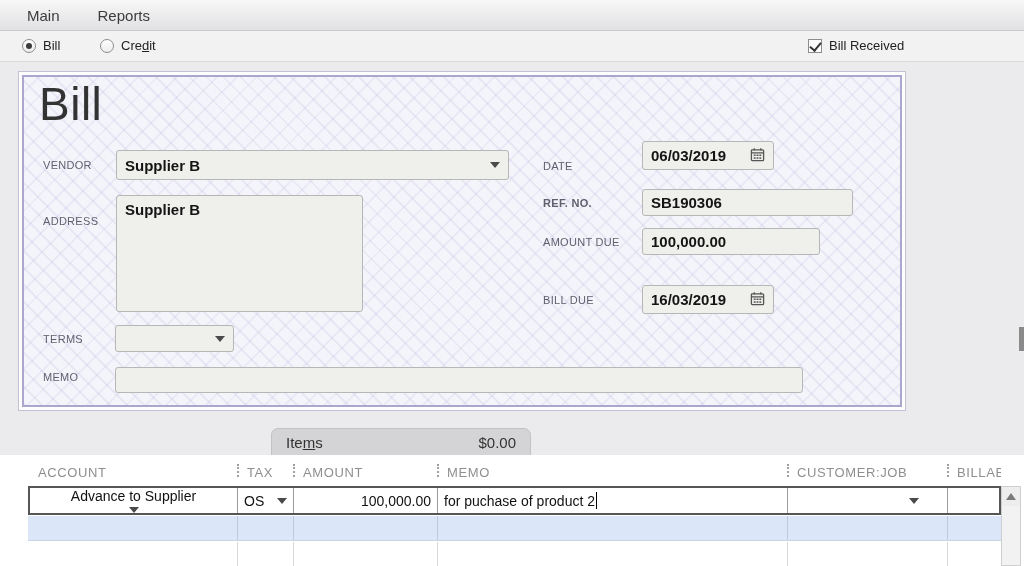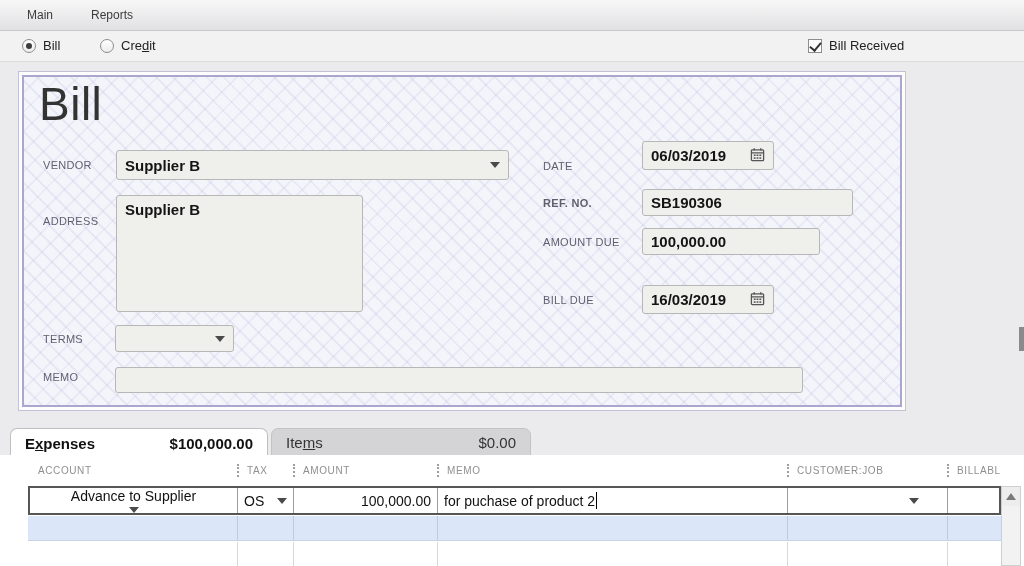--- a/index.html
+++ b/index.html
@@ -4,21 +4,21 @@
 <style>
   * { margin:0; padding:0; box-sizing:border-box; }
   html,body { width:1024px; height:566px; }
   body { font-family:"Liberation Sans", sans-serif; background:#ebebed; overflow:hidden; }
   .screen { position:relative; width:1024px; height:566px; background:#ebebed; overflow:hidden; }
 
   
   .ribbon { position:absolute; left:0; top:0; width:1024px; height:31px;
     background:linear-gradient(#f7f7f8,#e1e1e3); border-bottom:1px solid #c9c9cb;
     display:flex; align-items:center; padding-left:27px; gap:38px; }
-  .ribbon-tab { font-size:12px; color:#3c3c3c; cursor:default; }
+  .ribbon-tab { font-size:15px; color:#3c3c3c; cursor:default; }
 
   
   .toolbar { position:absolute; left:0; top:31px; width:1024px; height:31px;
     background:#f2f2f3; border-bottom:1px solid #dadada; }
   .radio-item { position:absolute; display:flex; align-items:center; gap:7px; top:7px; }
   .radio-bill { left:22px; } .radio-credit { left:100px; }
   .radio-circle { width:14px; height:14px; border-radius:50%; border:1px solid #8d8d8d;
     background:linear-gradient(#fff,#ececec); position:relative; }
   .radio-circle.checked::after { content:""; position:absolute; left:3px; top:3px; width:6px; height:6px;
     border-radius:50%; background:#3c3c3c; }
@@ -69,21 +69,21 @@
   .etab { position:absolute; top:17px; height:28px; border-radius:7px 7px 0 0;
     display:flex; align-items:center; justify-content:space-between; padding:0 14px; font-size:15px; }
   .etab-expenses { left:10px; width:258px; background:#fff; border:1px solid #bfbfbf; border-bottom:none;
     font-weight:bold; color:#111; height:29px; }
   .etab-items { left:271px; width:260px; background:#d4d4d6; border:1px solid #c3c3c5; color:#333; }
   .etab-items .etab-amt { color:#333; }
 
   
   .grid-area { position:absolute; left:0; top:455px; width:1024px; height:111px; background:#fff; }
   .ghead { position:absolute; left:28px; top:0; width:973px; height:31px; display:flex; }
-  .ghead-cell { font-size:10px; color:#8f8f8f; letter-spacing:.6px; padding:10px 0 0 10px;
+  .ghead-cell { font-size:13px; color:#8f8f8f; letter-spacing:.6px; padding:10px 0 0 10px;
     white-space:nowrap; overflow:hidden; position:relative; flex:none; }
   .ghead-cell.sep::before { content:""; position:absolute; left:0; top:9px; height:13px;
     border-left:2px dotted #9f9f9f; }
   .c-account { width:209px; } .c-tax { width:56px; } .c-amount { width:144px; }
   .c-memo { width:350px; } .c-cust { width:160px; } .c-bill { width:54px; }
 
   .grow { position:absolute; left:28px; width:973px; display:flex; }
   .grow-cell { flex:none; display:flex; align-items:center; font-size:14px; color:#111;
     overflow:hidden; white-space:nowrap; }
   .row-selected { top:31px; height:29px; background:#fff; border:2px solid #565656; }
@@ -212,24 +212,20 @@
               <rect x="4" y="11" width="2" height="1.6" fill="#555"></rect>
               <rect x="7" y="11" width="2" height="1.6" fill="#555"></rect>
               <rect x="10" y="11" width="2" height="1.6" fill="#555"></rect>
             </svg>
         </span>
       </div>
     </div>
   </div>
 
   <div class="etabs">
-    <div class="etab etab-expenses">
-      <span><span>E</span><u>x</u><span>penses</span></span>
-      <span class="etab-amt">$100,000.00</span>
-    </div>
     <div class="etab etab-items">
       <span><span>Ite</span><u>m</u><span>s</span></span>
       <span class="etab-amt">$0.00</span>
     </div>
   </div>
 
   <div class="grid-area">
     <div class="ghead">
       <div class="ghead-cell c-account">ACCOUNT</div>
       <div class="ghead-cell c-tax sep">TAX</div>

